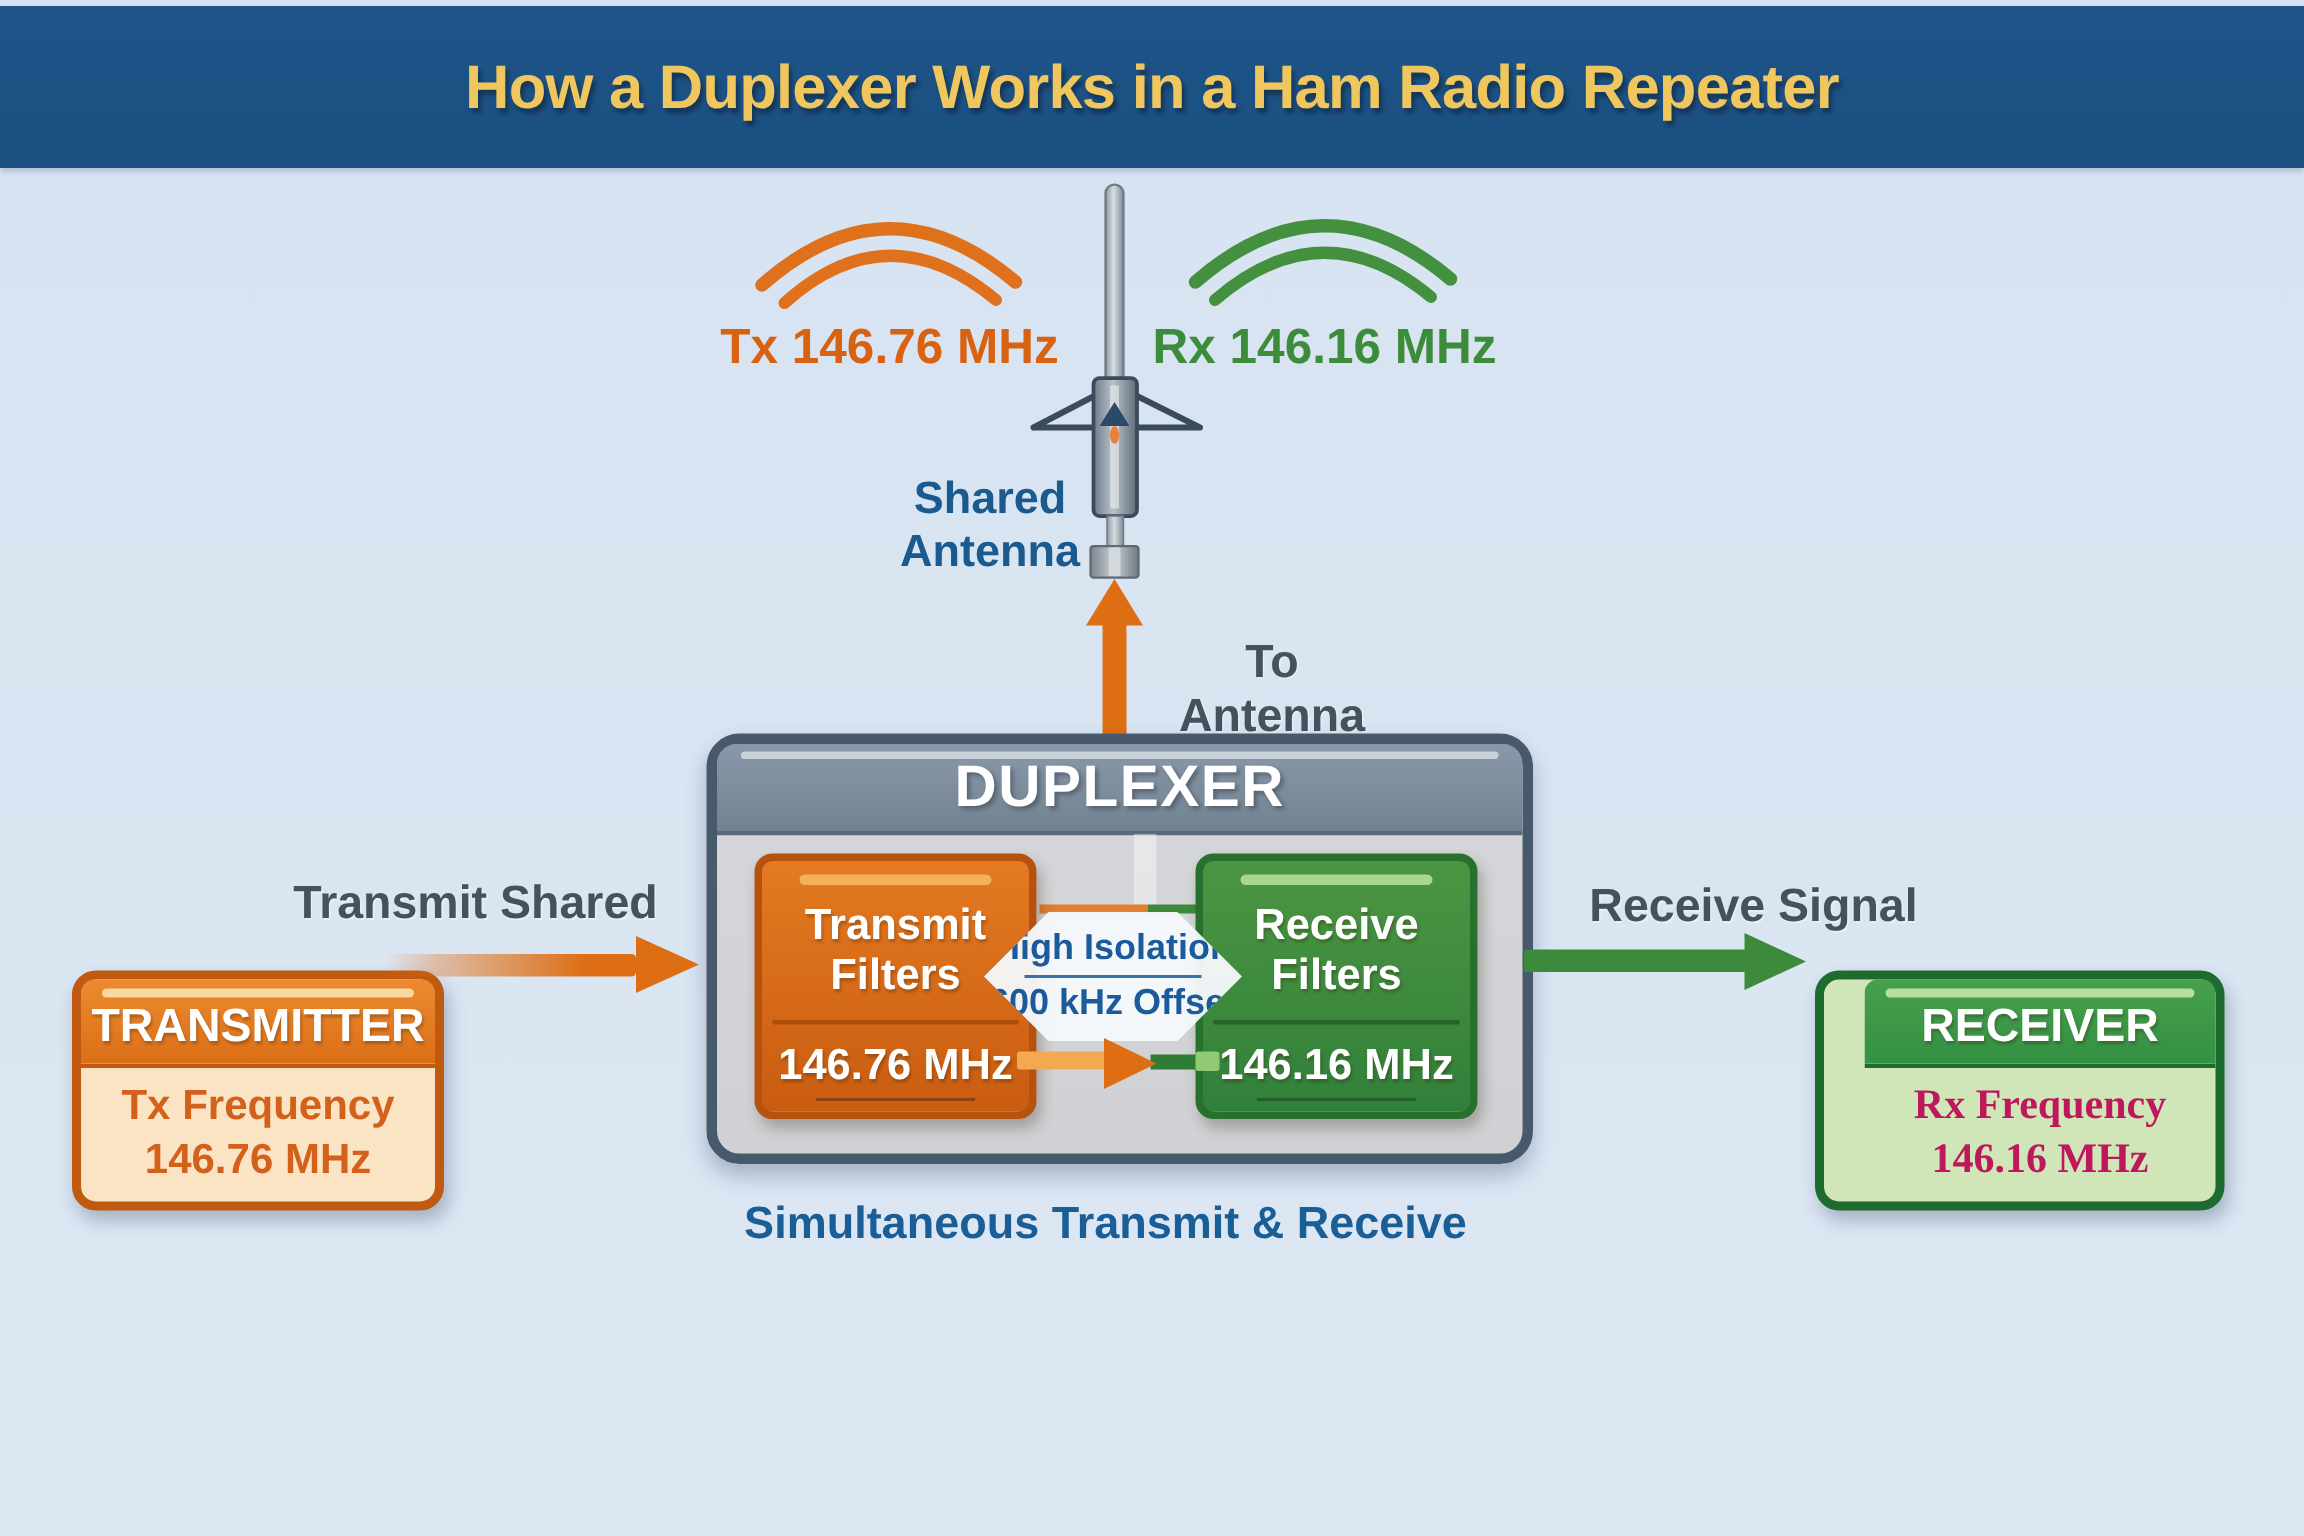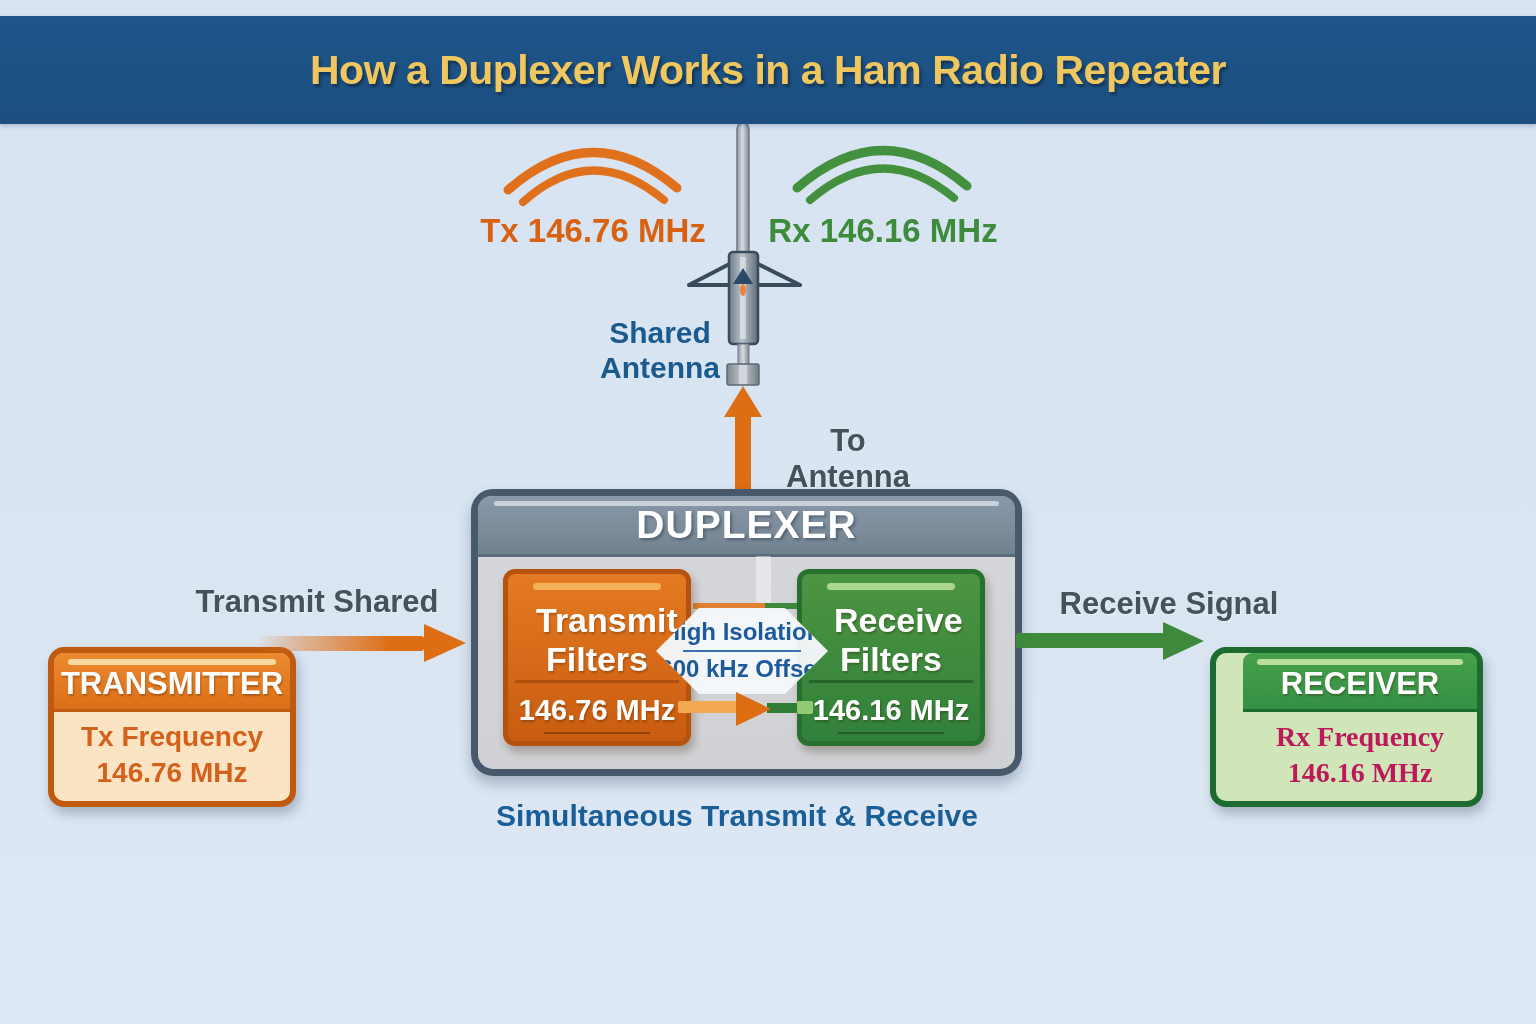--- a/index.html
+++ b/index.html
@@ -4,21 +4,21 @@
 <title>How a Duplexer Works in a Ham Radio Repeater</title>
 <style>
   html,body{margin:0;padding:0;background:#D9E4F1;}
   .stage{
     position:relative;width:1536px;height:1024px;overflow:hidden;
     background:linear-gradient(180deg,#D7E3F1 0%,#DAE5F2 55%,#DEE8F4 100%);
     font-family:"Liberation Sans",sans-serif;font-weight:bold;
   }
   
   .header{
-    position:absolute;left:0;top:16px;width:1536px;height:108px;
+    position:absolute;left:0;top:4px;width:1536px;height:108px;
     background:linear-gradient(180deg,#1E5488 0%,#1B4F81 100%);
     display:flex;align-items:center;justify-content:center;
     box-shadow:0 2px 4px rgba(30,60,100,.25);
   }
   .header .title{
     color:#EFC75E;font-size:41px;letter-spacing:-0.5px;
     text-shadow:2px 3px 3px rgba(0,0,0,.35);
   }
   
   .lbl{position:absolute;text-align:center;line-height:1.15;}
@@ -66,21 +66,21 @@
   
   .filter{
     position:absolute;width:188px;height:177px;border-radius:12px;box-sizing:border-box;
     box-shadow:3px 6px 9px rgba(60,40,20,.30);
   }
   .filter.tx{left:503px;top:569px;border:5px solid #B5520E;background:linear-gradient(180deg,#E47A22 0%,#C95C10 100%);}
   .filter.rx{left:797px;top:569px;border:5px solid #27702E;background:linear-gradient(180deg,#4C9542 0%,#31803A 100%);}
   .f-accent{position:absolute;top:9px;left:14%;width:72%;height:7px;border-radius:4px;}
   .tx .f-accent{background:#F3B158;}
   .rx .f-accent{background:#A9D78C;}
-  .f-title{position:absolute;top:27px;width:100%;text-align:center;color:#fff;font-size:34px;line-height:1.15;text-shadow:1px 2px 2px rgba(50,25,0,.3);}
+  .f-title{position:absolute;top:27px;width:100%;text-align:center;color:#fff;font-size:29px;line-height:1.15;text-shadow:1px 2px 2px rgba(50,25,0,.3);}
   .f-divider{position:absolute;top:106px;left:4%;width:92%;height:3px;}
   .tx .f-divider{background:rgba(140,60,8,.55);}
   .rx .f-divider{background:rgba(20,70,25,.55);}
   .f-freq{position:absolute;top:120px;width:100%;text-align:center;color:#fff;font-size:29px;text-shadow:1px 2px 2px rgba(50,25,0,.3);}
   .f-subline{position:absolute;bottom:7px;left:20%;width:60%;height:2px;background:rgba(0,0,0,.28);}
   
   .hex{
     position:absolute;left:656px;top:608px;width:172px;height:86px;
     clip-path:polygon(25% 0,75% 0,100% 50%,75% 100%,25% 100%,0 50%);
     background:rgba(245,248,250,.96);

